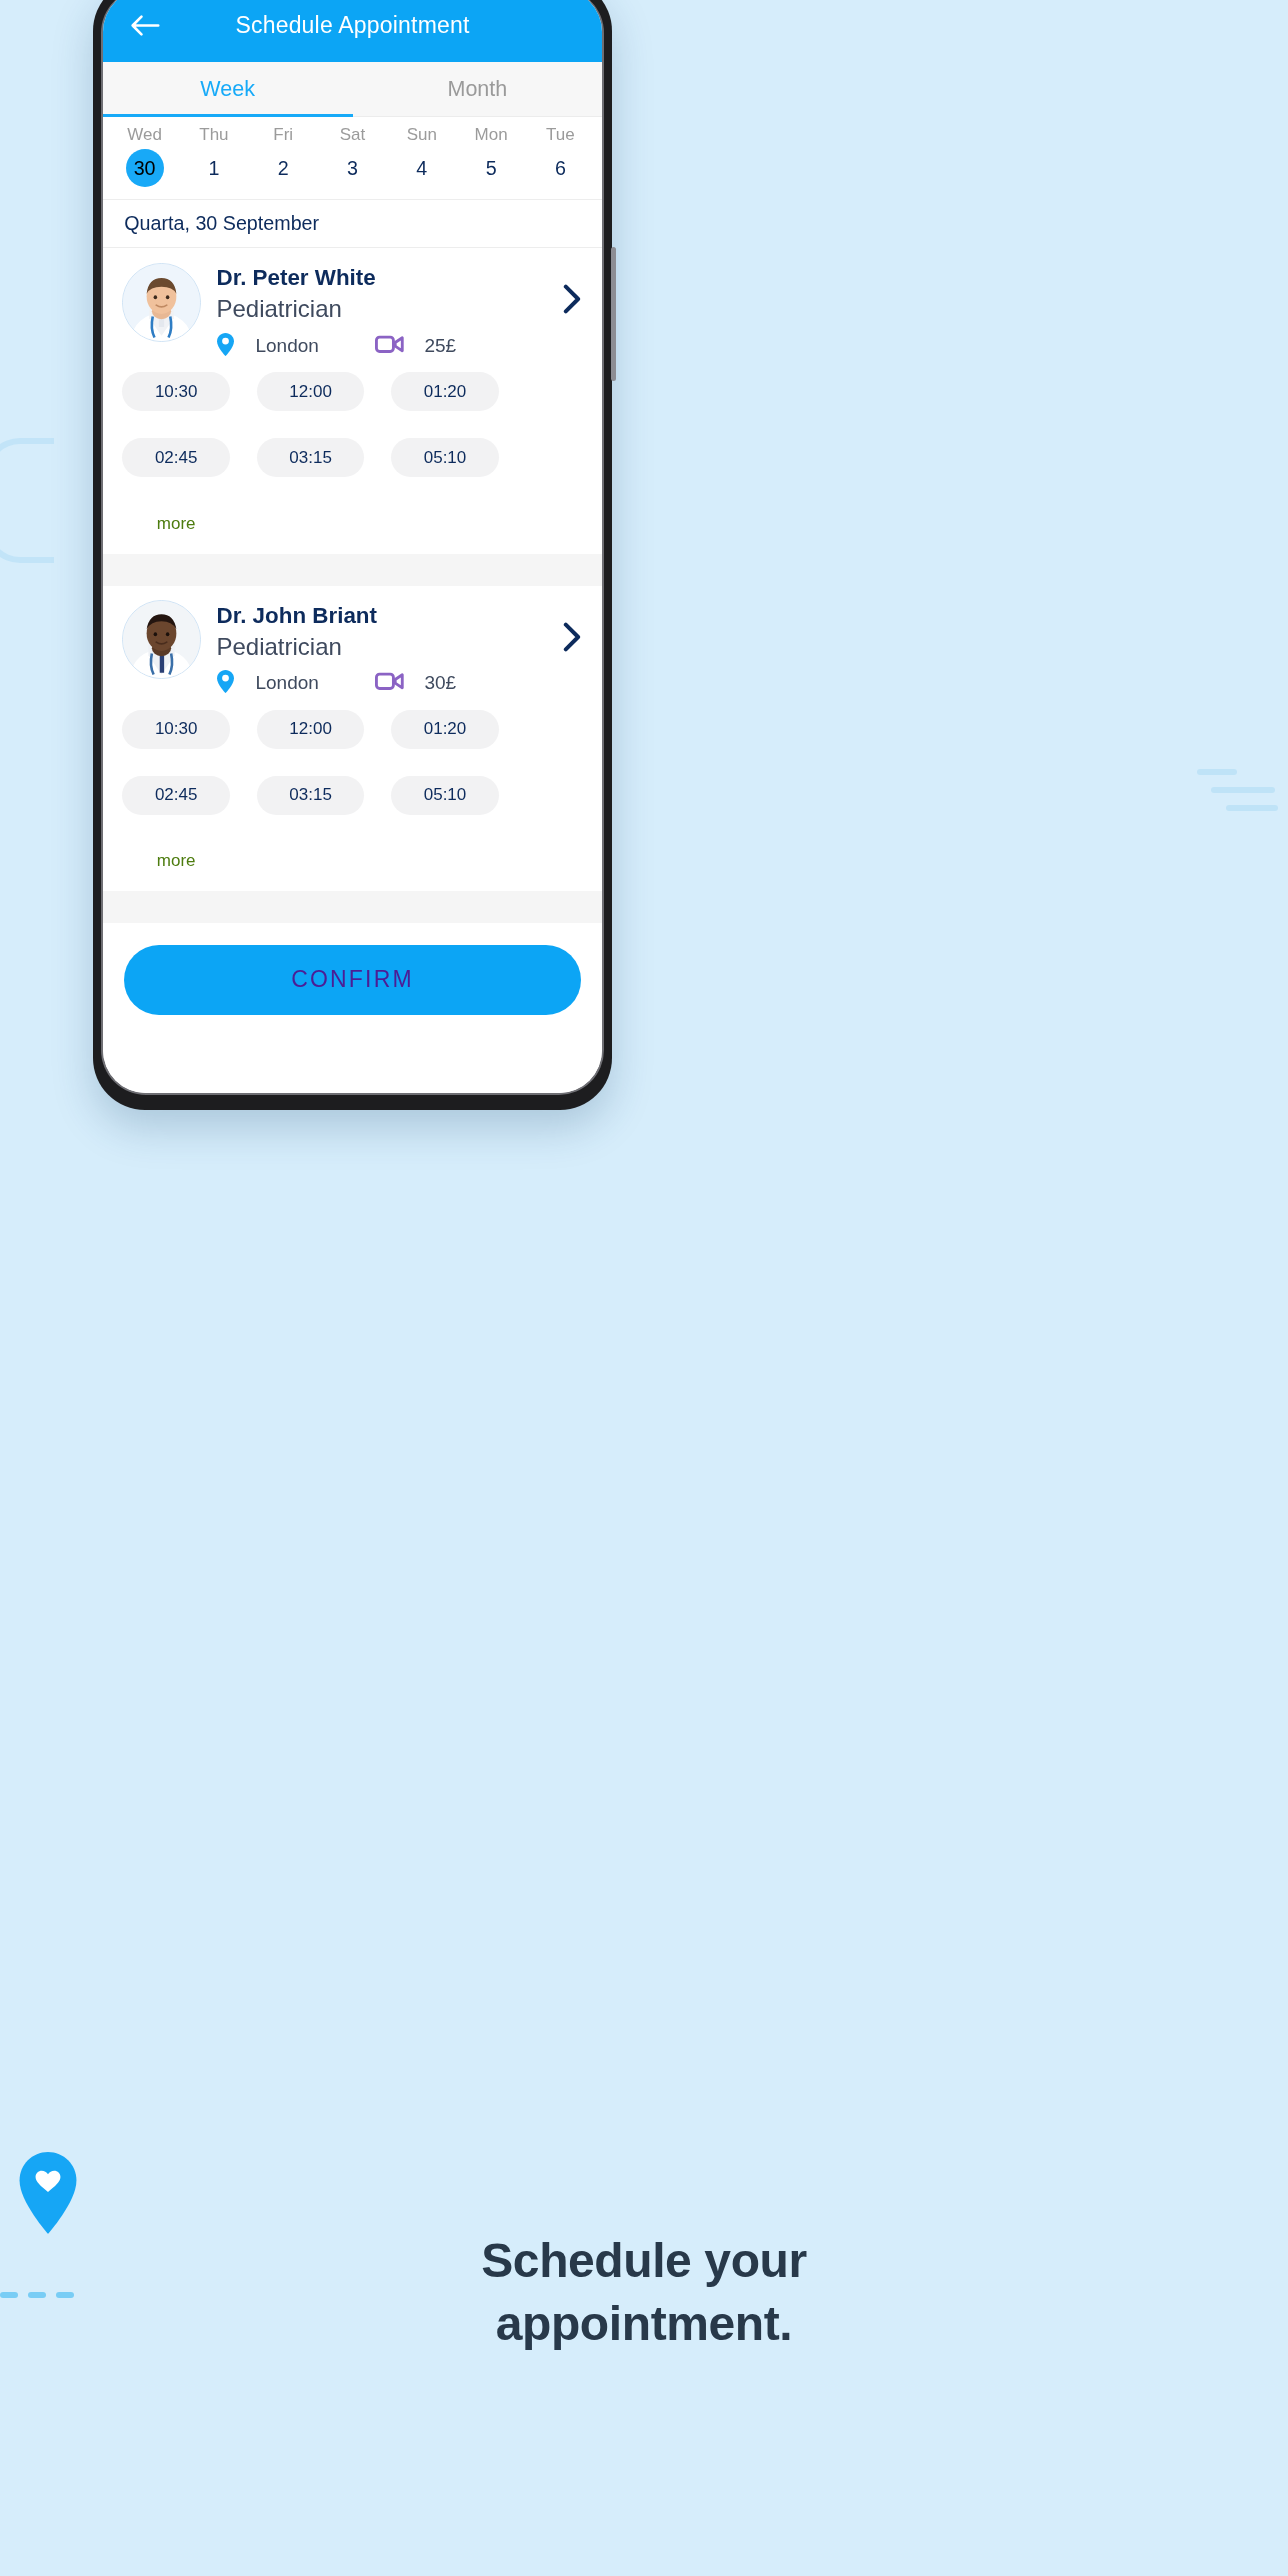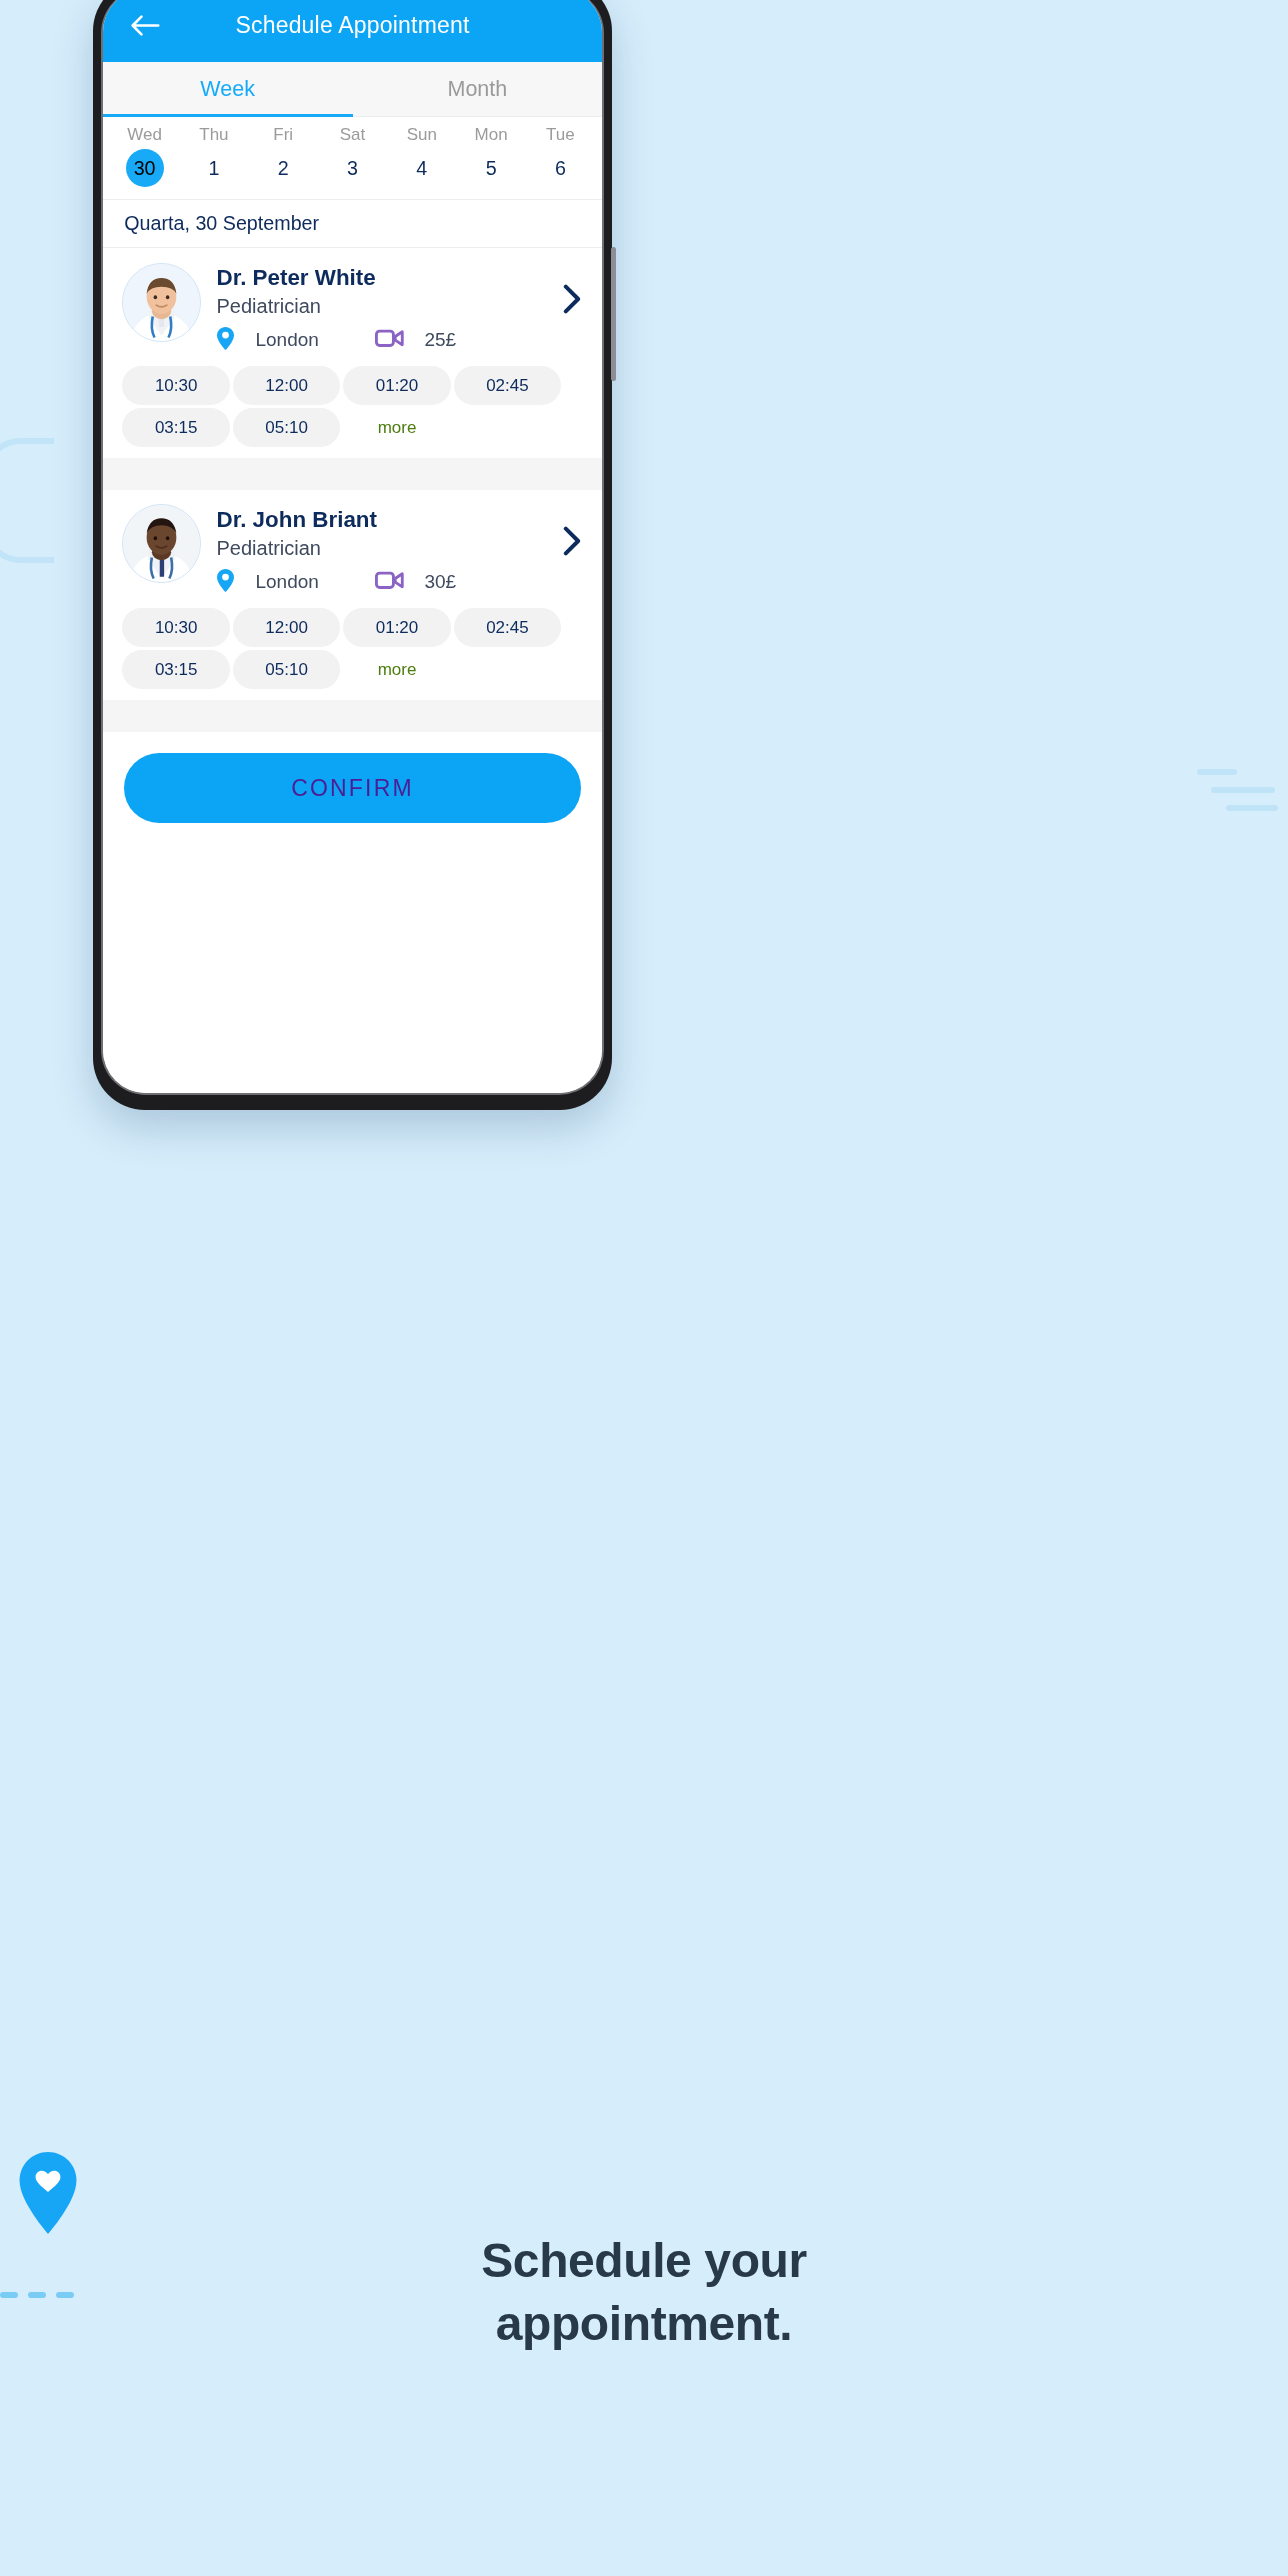--- a/index.html
+++ b/index.html
@@ -123,28 +123,28 @@
 
   .doctor-top { display:flex; align-items:flex-start; gap:15px; position:relative; }
   .avatar {
     width:79px; height:79px; border-radius:50%;
     border:1.8px solid #cfe3f5; flex:0 0 79px;
     overflow:hidden; position:relative; background:#eef5fc;
   }
   .avatar svg { display:block; width:100%; height:100%; }
   .doctor-info { flex:1; padding-top:1.8px; }
   .doctor-name { font-size:22.4px; font-weight:bold; color:#0d2b5c; line-height:1.25; }
-  .doctor-spec { font-size:20px; color:#3f4a5e; line-height:1.45; }
+  .doctor-spec { font-size:24px; color:#3f4a5e; line-height:1.45; }
   .doctor-meta { display:flex; align-items:center; gap:20px; margin-top:4.5px; }
   .meta-text { font-size:19px; color:#3f4a5e; }
   .meta-sep { width:16px; }
   .chevron-btn { display:flex; align-items:center; padding-top:21.5px; cursor:pointer; }
 
   .slot-grid {
-    display:flex; flex-wrap:wrap; gap:3px; margin-top:12.5px;
+    display:flex; flex-wrap:wrap; gap:27px; margin-top:12.5px;
   }
   .slot {
     flex:0 0 calc(25% - 7.6px);
     height:39px; border-radius:19.7px; background:#f2f2f3;
     display:flex; align-items:center; justify-content:center;
     font-size:17px; color:#0d2b5c; cursor:pointer;
   }
   .slot.more {
     background:transparent; color:#4d7c0f;
   }

